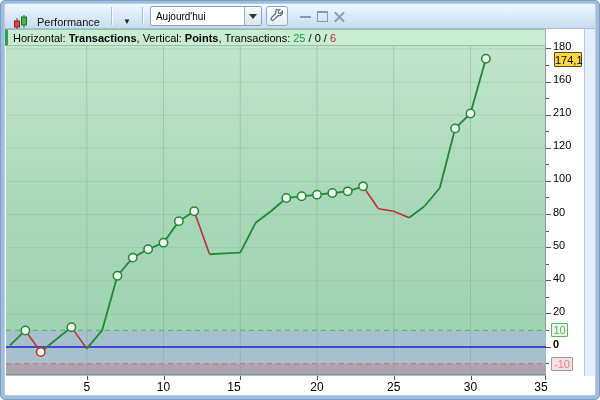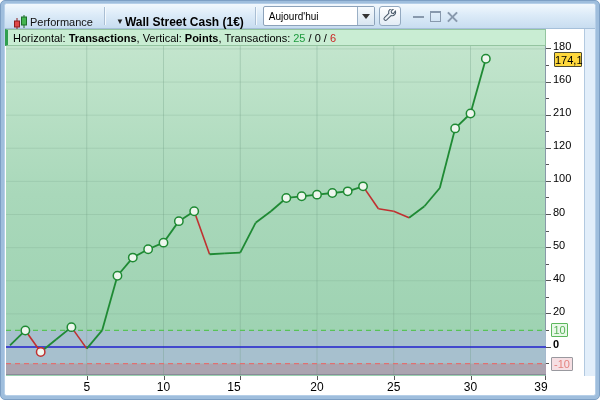--- a/index.html
+++ b/index.html
@@ -16,21 +16,21 @@
   
   .titlebar {
     position:absolute; left:0; top:0; right:0; height:25px;
     background:linear-gradient(180deg,#f2f8fd 0%,#dcebf8 45%,#c8ddf0 100%);
     border-bottom:1px solid #a6c0da;
     display:flex; align-items:center; padding:0 4px; gap:4px;
   }
   .tb-label { font-size:11px; color:#111; white-space:nowrap; }
   .tb-bold { font-size:12px; font-weight:bold; color:#000; white-space:nowrap; }
   .tb-sep { width:1px; height:18px; background:#aabfd4; box-shadow:1px 0 0 #f4f9fd; margin:0 3px; }
-  .tb-btn { display:flex; align-items:center; gap:1px; padding:2px 4px; border-radius:3px; cursor:default;margin-top:11px; }
+  .tb-btn { display:flex; align-items:center; gap:8px; padding:2px 4px; border-radius:3px; cursor:default;margin-top:11px; }
   .chevron { font-size:8px; color:#222; }
   .combobox {
     display:flex; align-items:center; height:20px; width:112px;
     background:#fff; border:1px solid #8ca2ba; border-radius:2px; overflow:hidden;
   }
   .combobox .cb-text { flex:1; font-size:10px; padding:0 5px; color:#000; white-space:nowrap; }
   .cb-arrow-btn {
     width:17px; height:100%; border-left:1px solid #9ab0c6;
     background:linear-gradient(180deg,#f6fafd,#d8e5f1);
     display:flex; align-items:center; justify-content:center;
@@ -96,21 +96,20 @@
           <line x1="4" y1="4" x2="4" y2="15" stroke="#8a1f1f" stroke-width="1"></line>
           <rect x="1.5" y="7" width="5" height="6" fill="#e04848" stroke="#8a1f1f" stroke-width="1"></rect>
           <line x1="11" y1="1" x2="11" y2="14" stroke="#1c6f28" stroke-width="1"></line>
           <rect x="8.5" y="3" width="5" height="8" fill="#43b54f" stroke="#1c6f28" stroke-width="1"></rect>
         </svg>
         <span class="tb-label">Performance</span>
       </div>
       <div class="tb-sep"></div>
       <div class="tb-btn">
         <span class="chevron">▼</span>
-        <span class="tb-bold">Wall Street Cash (1€)</span>
       </div>
       <div class="tb-sep"></div>
       <div class="combobox">
         <span class="cb-text">Aujourd'hui</span>
         <span class="cb-arrow-btn">
             <span class="cb-arrow"></span>
           </span>
       </div>
       <div class="tool-btn">
         <svg width="15" height="15" viewBox="0 0 16 16">
@@ -249,17 +248,17 @@
         <div class="xlabel" style="left: 145.5px;">10</div>
         <div class="xtick" style="left: 235.25px;"></div>
         <div class="xlabel" style="left: 216px;">15</div>
         <div class="xtick" style="left: 312px;"></div>
         <div class="xlabel" style="left: 299px;">20</div>
         <div class="xtick" style="left: 388.75px;"></div>
         <div class="xlabel" style="left: 375.75px;">25</div>
         <div class="xtick" style="left: 465.5px;"></div>
         <div class="xlabel" style="left: 452.5px;">30</div>
         <div class="xtick" style="left: 540px;"></div>
-        <div class="xlabel" style="left: 523px;">39</div>
+        <div class="xlabel" style="left: 523px;">35</div>
       </div>
 
   </div>
 </div>
 
 </body></html>

